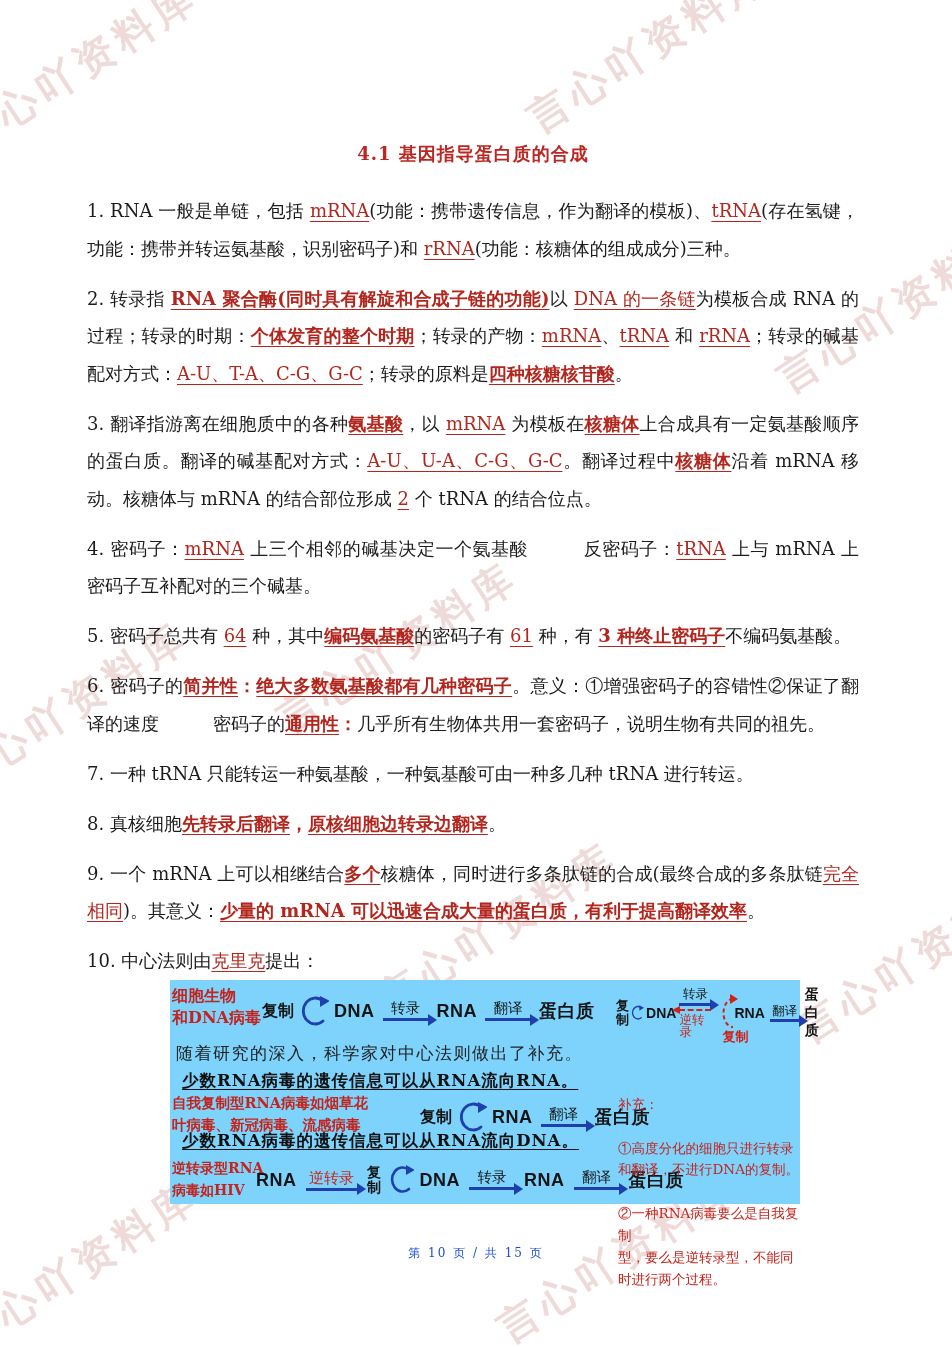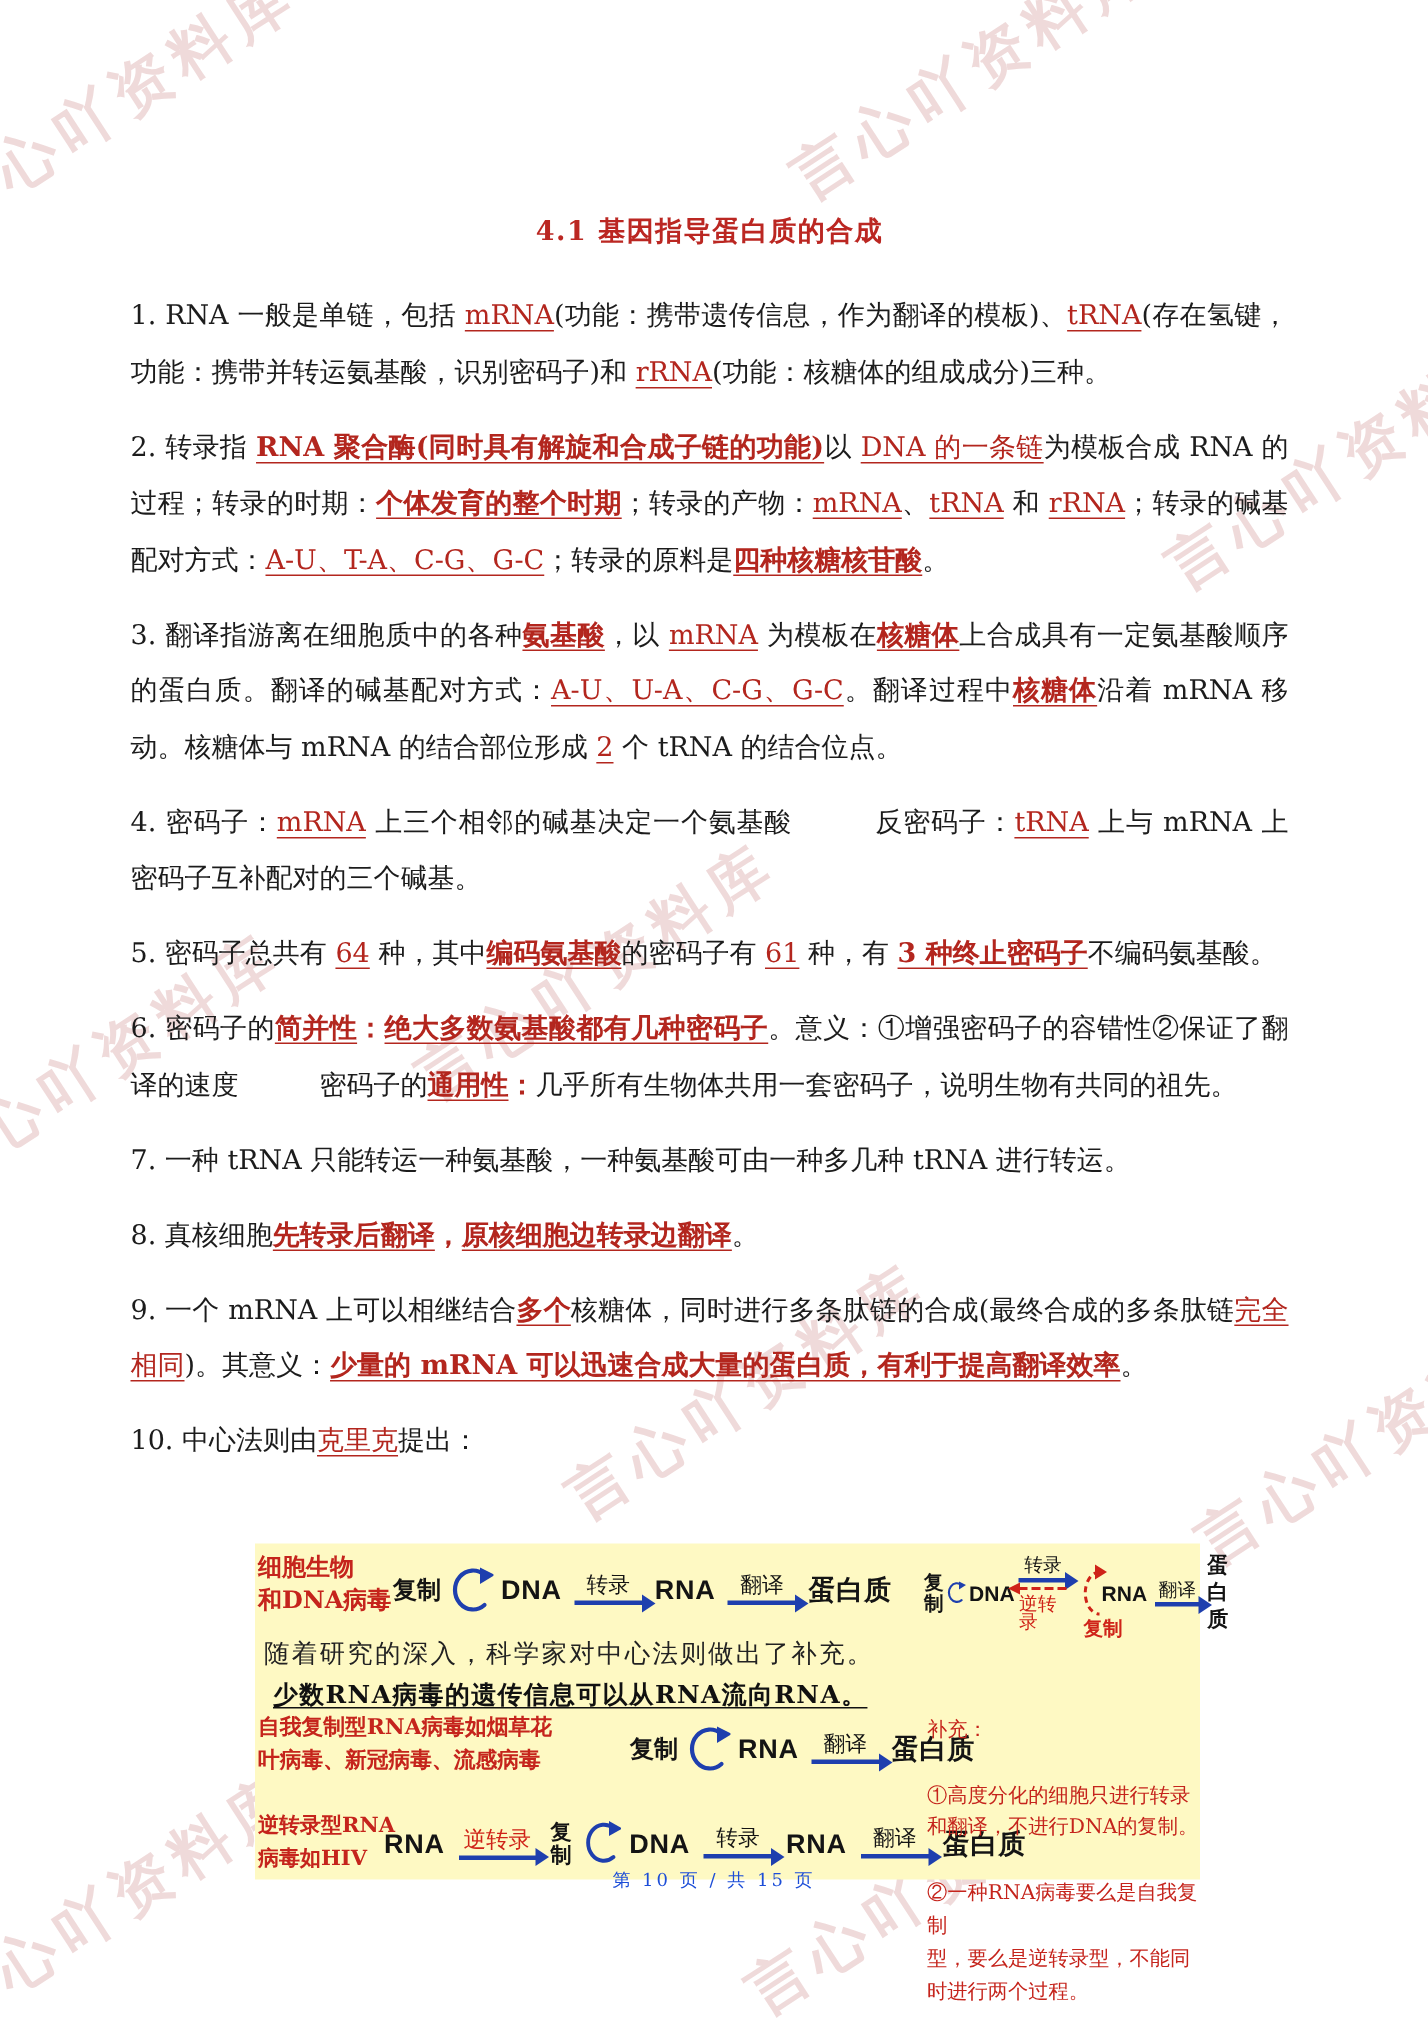--- a/index.html
+++ b/index.html
@@ -19,22 +19,22 @@
     font-size:18px;font-weight:bold;color:#bb2722;text-align:center;
     margin:0 0 26px 0;letter-spacing:1px;
   }
   .para{font-size:18px;line-height:37.5px;margin:0 0 12.5px 0;text-align:justify;}
   .seg-k{color:#1c1c1c;}
   .seg-ru{color:#b3261e;text-decoration:underline;text-underline-offset:4px;}
   .seg-rbu{color:#b3261e;font-weight:bold;text-decoration:underline;text-underline-offset:4px;}
   .seg-rb{color:#b3261e;font-weight:bold;}
   
   .diagram{
-    position:absolute;left:170px;top:1029px;width:630px;height:224px;z-index:2;
-    font-family:"Liberation Sans",sans-serif;background:#fef9c3;
+    position:absolute;left:170px;top:980px;width:630px;height:224px;z-index:2;
+    font-family:"Liberation Sans",sans-serif;background:#7dd3fc;
   }
   .d{position:absolute;}
   .flow{display:flex;align-items:center;gap:5px;}
   .node{font-weight:bold;font-size:18px;color:#141414;letter-spacing:0.5px;}
   .node-sm{font-weight:bold;font-size:14px;color:#141414;}
   .blk-bold{font-weight:bold;font-size:16px;color:#141414;}
   .vlbl{width:15px;font-weight:bold;font-size:13px;line-height:1.1;word-break:break-all;
         color:#141414;text-align:center;}
   .arrow{display:flex;flex-direction:column;align-items:center;margin:0 3px;}
   .alab{font-weight:normal;font-size:14.5px;color:#141414;line-height:1;margin-bottom:3px;}
@@ -159,20 +159,21 @@
       <path d="M24 7 A 12 13 0 1 0 24 27" fill="none" stroke="#1e3fae" stroke-width="2.8" stroke-linecap="round"></path>
       <polygon points="21,2 31,7 21,13" fill="#1e3fae"></polygon>
     </svg>
     <span class="node">RNA</span>
     <span class="arrow">
       <span class="alab">翻译</span>
       <span class="shaft"></span>
     </span>
     <span class="node">蛋白质</span>
   </div>
+  <div class="d dunder" style="left:12px;top:150px">少数RNA病毒的遗传信息可以从RNA流向DNA。</div>
 
   <div class="d dred u lbl3" style="left:2px;top:178px">逆转录型RNA
 病毒如HIV</div>
   <div class="d flow" style="left:86px;top:184px;gap:6px">
     <span class="node">RNA</span>
     <span class="arrow">
       <span class="alab red" style="font-size:15px">逆转录</span>
       <span class="shaft" style="width:52px"></span>
     </span>
     <span class="vlbl" style="font-size:14px">复制</span>

